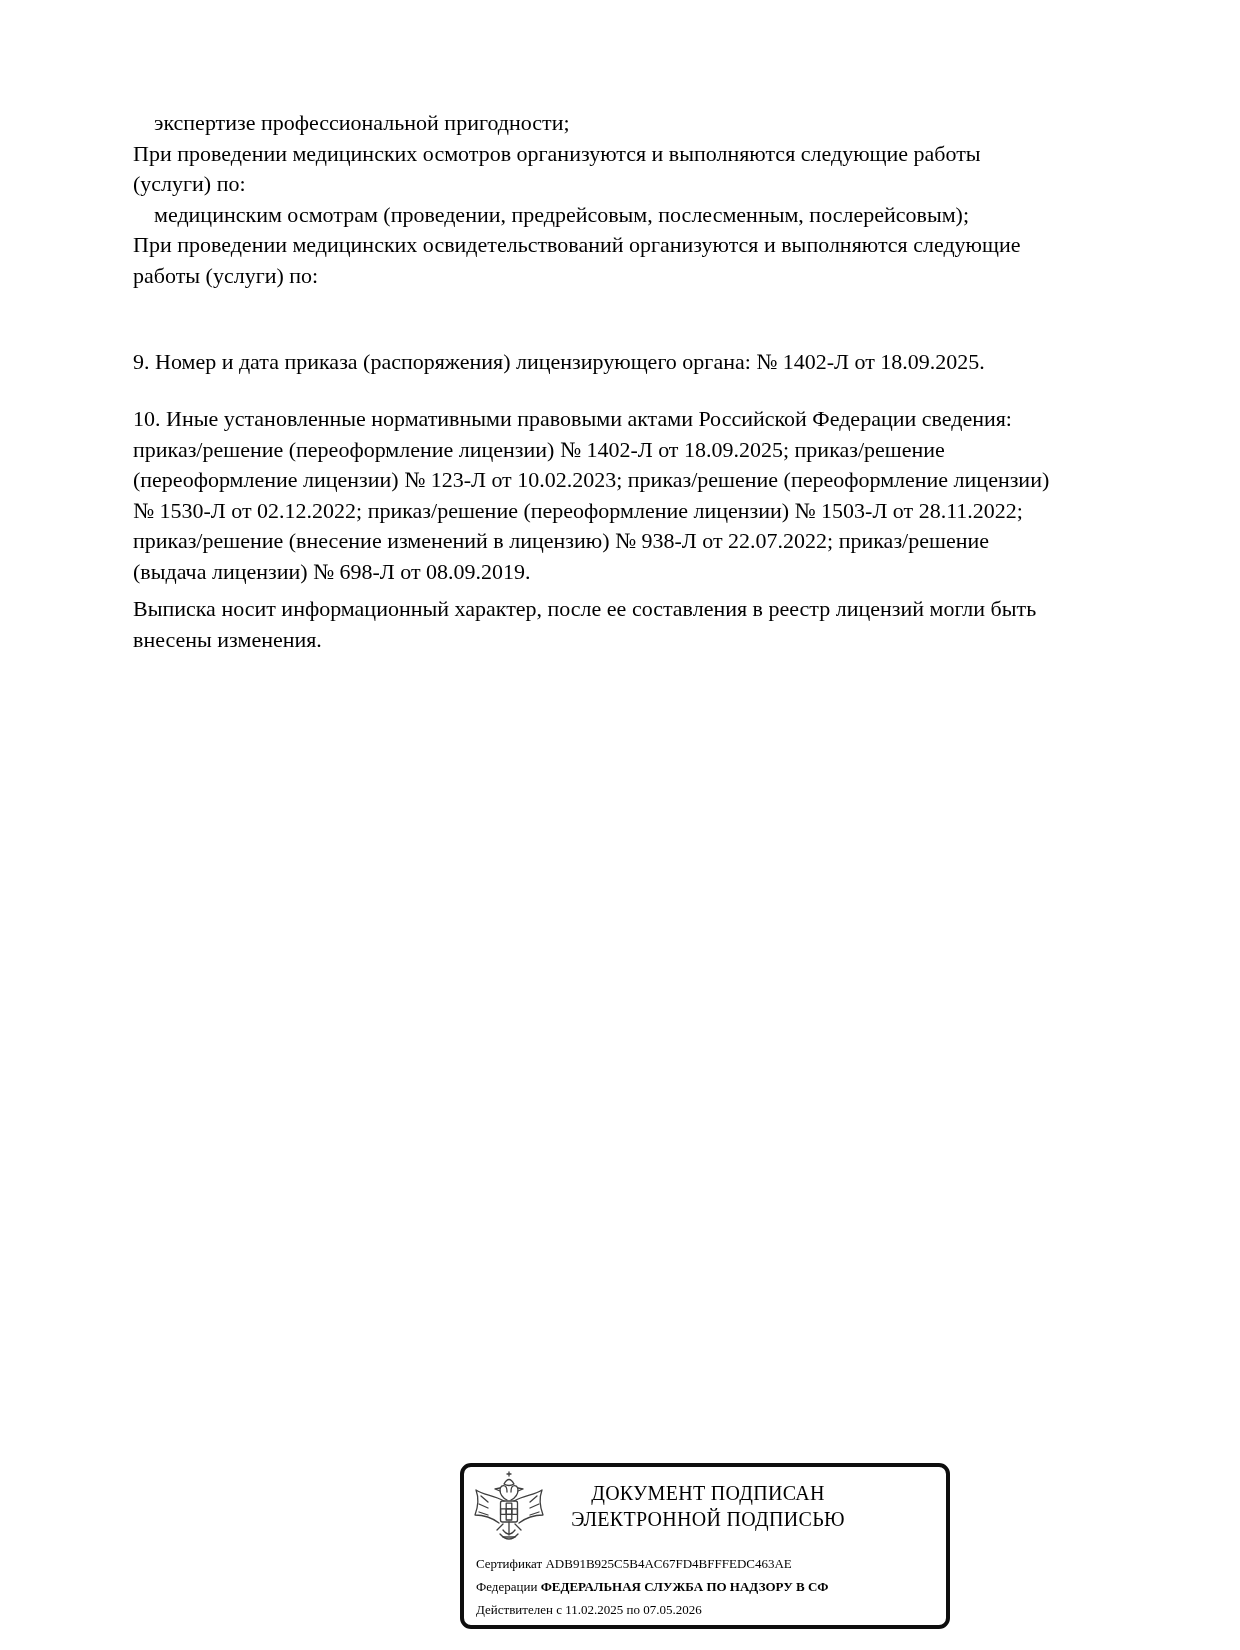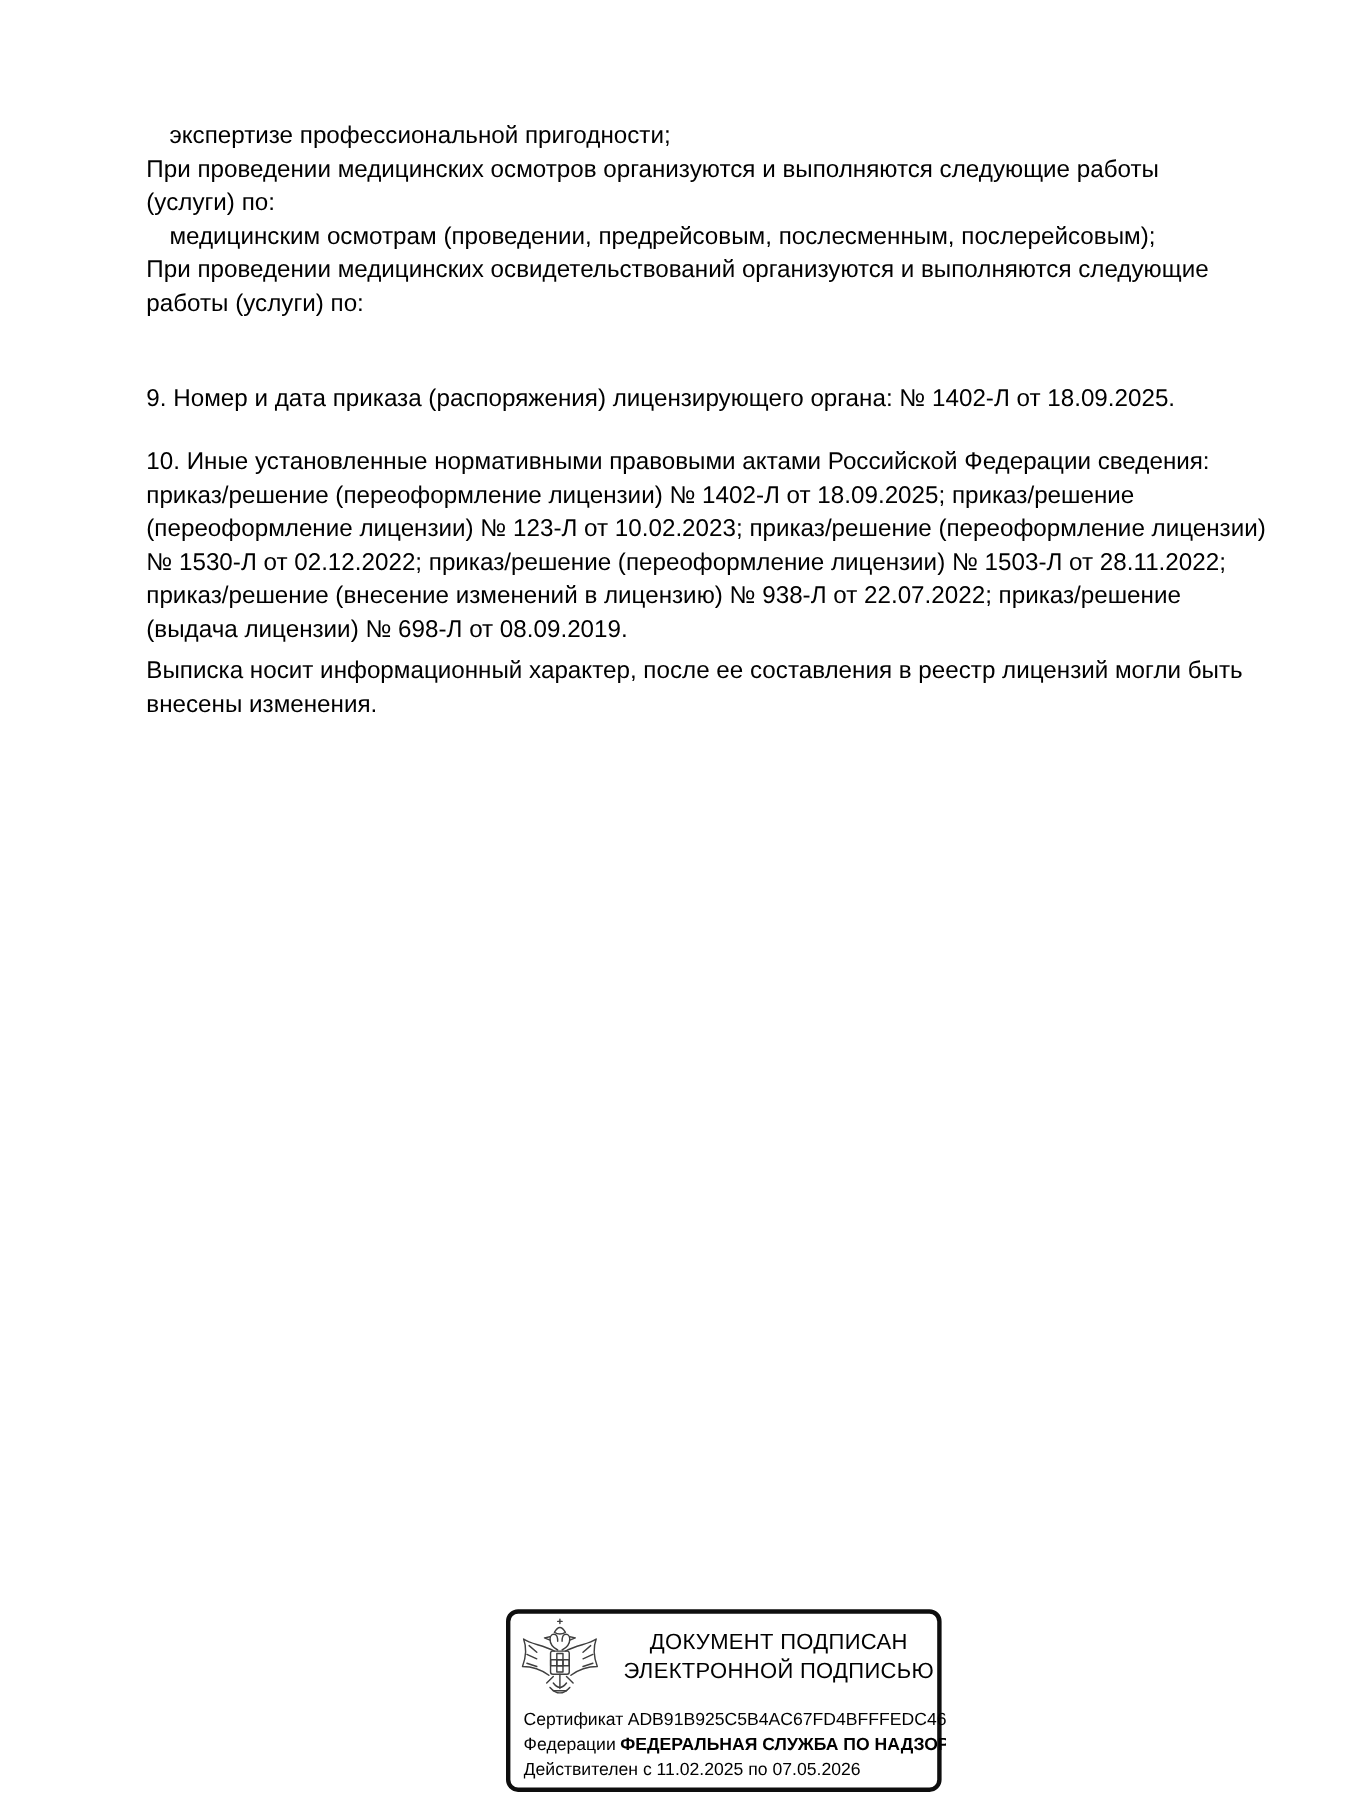--- a/index.html
+++ b/index.html
@@ -2,21 +2,21 @@
 <html><head>
 <meta charset="utf-8">
 <style>
   html,body{margin:0;padding:0;background:#e9e9e9;}
   .page{
     position:relative;
     width:1240px;
     height:1650px;
     background:#ffffff;
     margin:0 auto;
-    font-family:Liberation Sans, sans-serif;
+    font-family:Liberation Serif, serif;
     color:#000;
     overflow:hidden;
   }
   .tblock{
     position:absolute;
     left:133px;
     width:1075px;
     font-size:22px;
     line-height:30.5px;
   }
@@ -25,21 +25,21 @@
   #block1{top:108px;}
   #item9{top:347px;}
   #block10{top:404px;}
   #note{top:594px;}
 
   
   .stamp{
     position:absolute;
     left:460px;
     top:1463px;
-    width:396px;
+    width:490px;
     height:166px;
     box-sizing:border-box;
     border:4px solid #0e0e0e;
     border-radius:11px;
     background:#fff;
   }
   .emblem{
     position:absolute;
     left:8px;
     top:4px;
@@ -54,21 +54,21 @@
     text-align:center;
     font-size:20px;
     line-height:26px;
     letter-spacing:0.3px;
   }
   .stamp-details{
     position:absolute;
     left:12px;
     top:85px;
     width:384px;
-    font-size:16px;
+    font-size:13px;
     line-height:23px;
     overflow:hidden;
   }
   .stamp-details .dline{white-space:nowrap;overflow:hidden;}
   .lbl{margin-right:0.25em;}
   .owner-bold{font-weight:bold;}
 </style>
 </head>
 <body>
 

